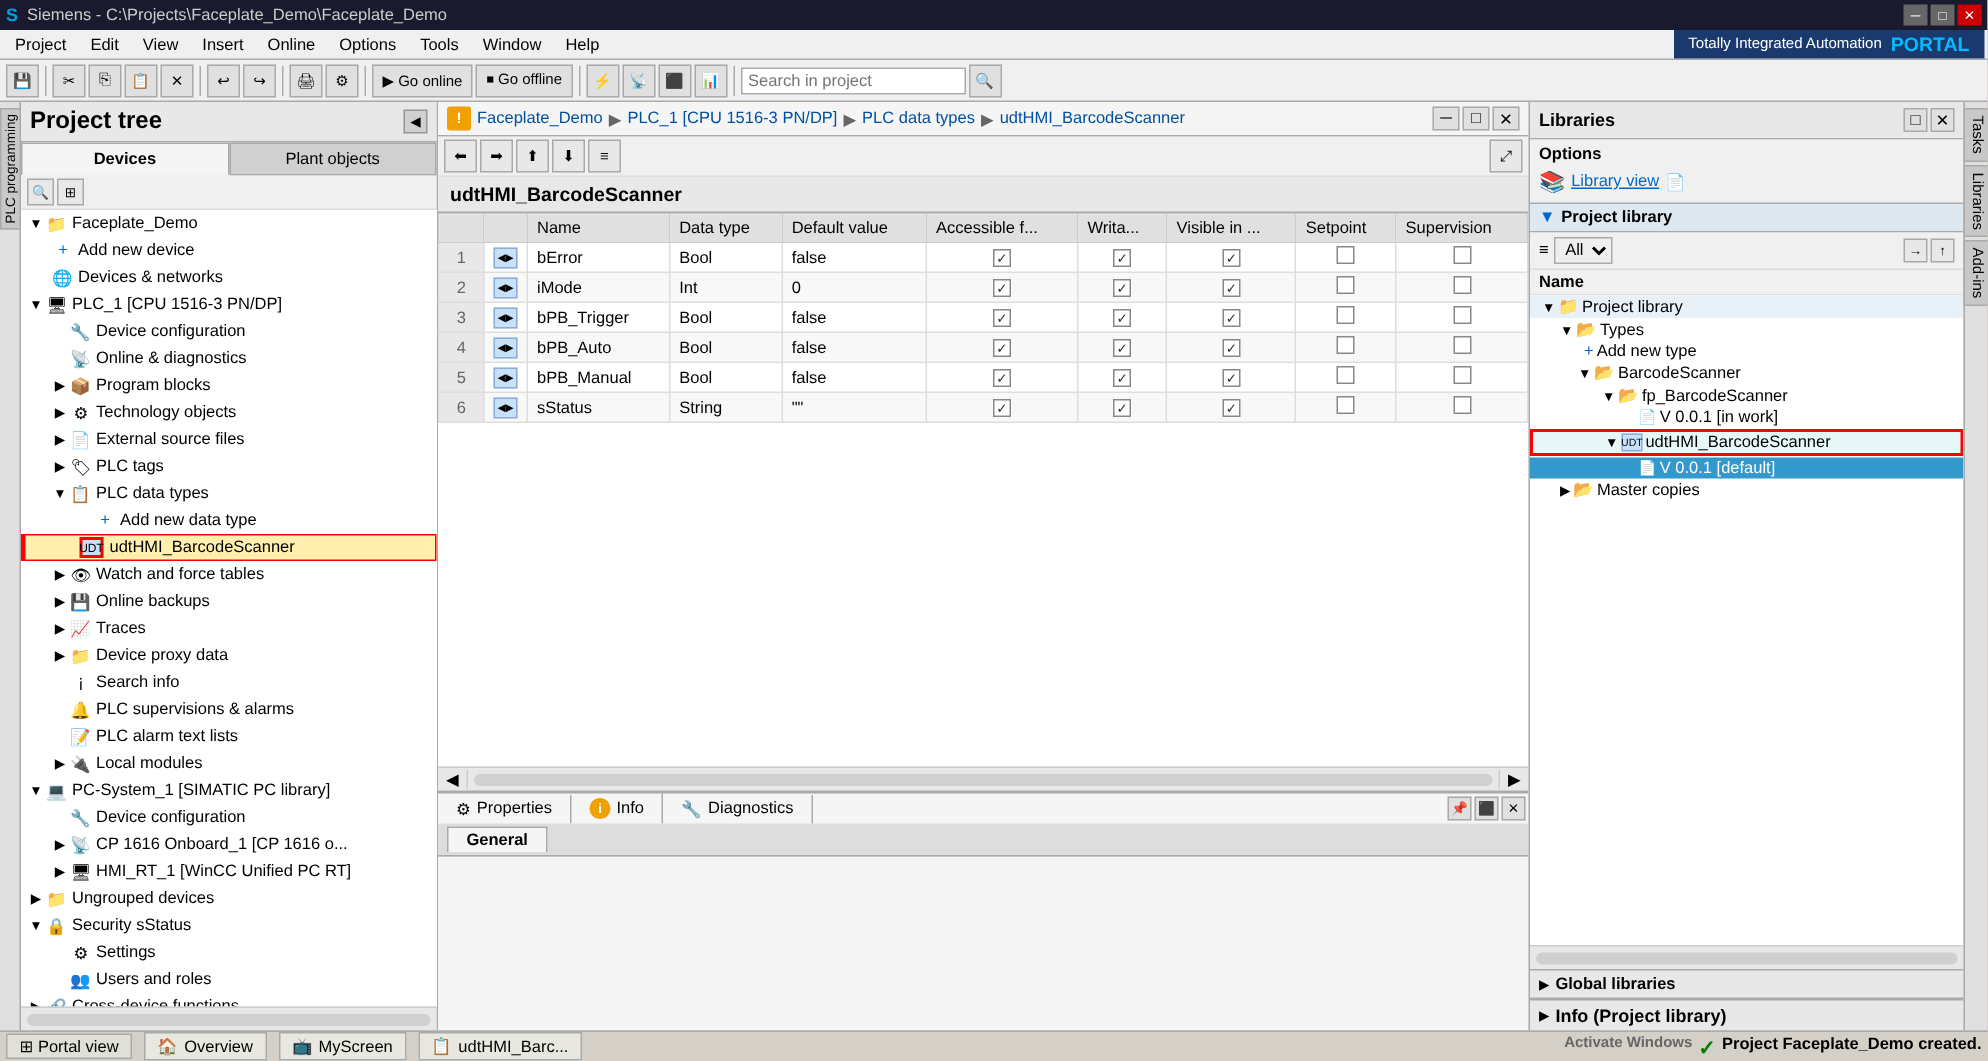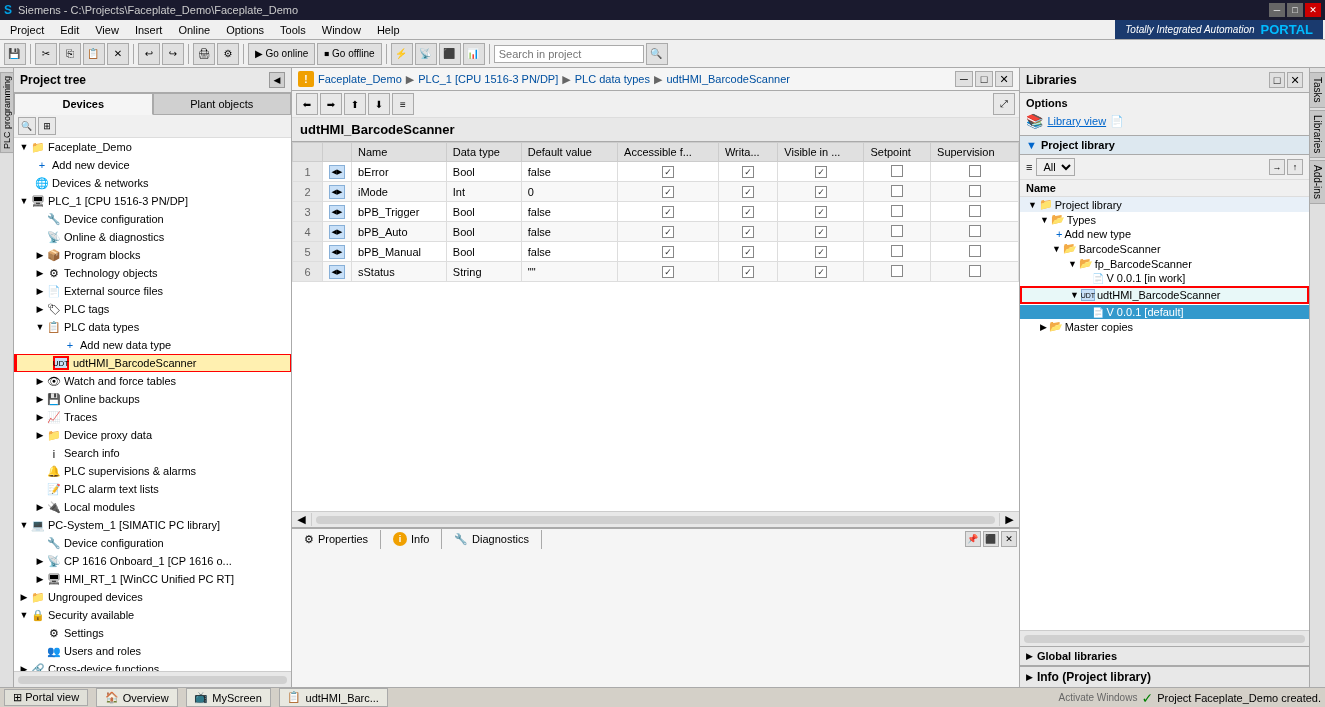--- a/index.html
+++ b/index.html
@@ -23,21 +23,21 @@
     .toolbar-btn { width: 22px; height: 22px; background: #e0e0e0; border: 1px solid #aaa; display: flex; align-items: center; justify-content: center; cursor: pointer; font-size: 10px; }
     .toolbar-separator { width: 1px; height: 20px; background: #aaa; margin: 0 2px; }
     .toolbar-search { border: 1px solid #aaa; padding: 2px 4px; width: 150px; font-size: 11px; }
 
     
     .main-layout { display: flex; height: calc(707px - 20px - 20px - 28px); }
 
     
     .left-panel { width: 280px; background: #f5f5f5; border-right: 1px solid #aaa; display: flex; flex-direction: column; }
     .panel-header { display: flex; align-items: center; justify-content: space-between; background: #e8e8e8; border-bottom: 1px solid #aaa; padding: 4px 6px; }
-    .panel-title { font-weight: bold; font-size: 12px; }
+    .panel-title { font-weight: bold; font-size: 16px; }
     .panel-controls { display: flex; gap: 2px; }
     .panel-btn { width: 16px; height: 16px; background: #d0d0d0; border: 1px solid #999; display: flex; align-items: center; justify-content: center; cursor: pointer; font-size: 9px; }
 
     .tab-row { display: flex; background: #ddd; }
     .tab-btn { flex: 1; padding: 4px 8px; text-align: center; cursor: pointer; border: 1px solid #aaa; font-size: 11px; background: #d0d0d0; }
     .tab-btn.active { background: #f5f5f5; border-bottom-color: #f5f5f5; font-weight: bold; }
 
     .tree-toolbar { display: flex; align-items: center; background: #f0f0f0; border-bottom: 1px solid #ddd; padding: 2px 4px; gap: 2px; }
     .tree-btn { width: 18px; height: 18px; border: 1px solid #aaa; background: #e8e8e8; display: flex; align-items: center; justify-content: center; cursor: pointer; font-size: 9px; }
 
@@ -116,21 +116,21 @@
     .lib-label { font-size: 11px; }
 
     
     .right-vertical { width: 16px; background: #e0e0e0; border-left: 1px solid #aaa; display: flex; flex-direction: column; align-items: center; padding-top: 4px; gap: 2px; }
     .right-vertical-label { writing-mode: vertical-lr; font-size: 10px; padding: 4px 2px; background: #c8c8c8; border: 1px solid #aaa; cursor: pointer; white-space: nowrap; }
 
     
     .status-bar { display: flex; align-items: center; background: #d4d0c8; border-top: 1px solid #aaa; height: 20px; padding: 0 4px; gap: 8px; font-size: 11px; }
     .status-btn { padding: 1px 8px; background: #e0e0d8; border: 1px solid #aaa; cursor: pointer; font-size: 11px; }
     .status-tab { display: flex; align-items: center; gap: 4px; padding: 2px 8px; background: #e8e8e0; border: 1px solid #aaa; cursor: pointer; font-size: 11px; }
-    .status-right { margin-left: auto; display: flex; align-items: center; gap: 4px; }
+    .status-right { margin-left: auto; display: flex; align-items: flex-start; gap: 4px; font-weight: bold; }
 
     
     .global-libs { border-top: 1px solid #aaa; background: #e8e8e8; }
     .global-libs-header { display: flex; align-items: center; padding: 3px 6px; cursor: pointer; }
     .global-libs-title { font-size: 11px; font-weight: bold; }
     .info-lib-header { display: flex; align-items: center; padding: 3px 6px; cursor: pointer; border-top: 1px solid #aaa; }
 
     .warn-icon { width: 16px; height: 16px; background: #f0a000; display: inline-flex; align-items: center; justify-content: center; border-radius: 2px; color: white; font-weight: bold; font-size: 10px; }
   </style>
 </head>
@@ -154,21 +154,21 @@
     <span class="menu-item">Project</span>
     <span class="menu-item">Edit</span>
     <span class="menu-item">View</span>
     <span class="menu-item">Insert</span>
     <span class="menu-item">Online</span>
     <span class="menu-item">Options</span>
     <span class="menu-item">Tools</span>
     <span class="menu-item">Window</span>
     <span class="menu-item">Help</span>
     <div style="margin-left:auto; background:#1a3a6e; color:white; padding:2px 10px; font-size:11px; display:flex; align-items:center; gap:6px;">
-      <span style="font-size:10px;font-style:italic;">Totally Integrated Automation</span>
+      <span style="font-size:10px;">Totally Integrated Automation</span>
       <span style="font-weight:bold; font-size:13px; color:#00bbff;">PORTAL</span>
     </div>
   </div>
 
   <div class="toolbar">
     <div class="toolbar-btn" title="Save project">💾</div>
     <div class="toolbar-separator"></div>
     <div class="toolbar-btn">✂</div>
     <div class="toolbar-btn">⎘</div>
     <div class="toolbar-btn">📋</div>
@@ -358,21 +358,21 @@
         <div class="tree-item">
           <span class="tree-indent" style="width:4px;"></span>
           <span class="tree-toggle">▶</span>
           <span class="tree-icon">📁</span>
           <span class="tree-label">Ungrouped devices</span>
         </div>
         <div class="tree-item">
           <span class="tree-indent" style="width:4px;"></span>
           <span class="tree-toggle">▼</span>
           <span class="tree-icon">🔒</span>
-          <span class="tree-label">Security available</span>
+          <span class="tree-label">Security sStatus</span>
         </div>
         <div class="tree-item">
           <span class="tree-indent" style="width:32px;"></span>
           <span class="tree-icon">⚙</span>
           <span class="tree-label">Settings</span>
         </div>
         <div class="tree-item">
           <span class="tree-indent" style="width:32px;"></span>
           <span class="tree-icon">👥</span>
           <span class="tree-label">Users and roles</span>
@@ -537,20 +537,25 @@
             <div class="bottom-tab" style="display:flex; align-items:center; gap:4px;">
               <span>🔧</span>
               <span>Diagnostics</span>
             </div>
             <div style="margin-left:auto; display:flex; gap:2px; padding:2px;">
               <div style="width:16px; height:16px; border:1px solid #aaa; background:#e0e0e0; display:flex; align-items:center; justify-content:center; cursor:pointer; font-size:9px;">📌</div>
               <div style="width:16px; height:16px; border:1px solid #aaa; background:#e0e0e0; display:flex; align-items:center; justify-content:center; cursor:pointer; font-size:9px;">⬛</div>
               <div style="width:16px; height:16px; border:1px solid #aaa; background:#e0e0e0; display:flex; align-items:center; justify-content:center; cursor:pointer; font-size:9px;">✕</div>
             </div>
           </div>
+          <div style="background:#ddd; padding:2px 6px; border-bottom:1px solid #aaa;">
+            <div class="bottom-tab active" style="display:inline-block; padding:2px 12px; background:#f5f5f5; border:1px solid #aaa; border-bottom:none; font-weight:bold;">
+              <span>General</span>
+            </div>
+          </div>
         </div>
       </div>
     </div>
 
     <div class="right-panel">
       <div class="right-panel-header">
         <span class="right-panel-title">Libraries</span>
         <div style="display:flex; gap:2px;">
           <div style="width:16px; height:16px; border:1px solid #aaa; background:#e0e0e0; display:flex; align-items:center; justify-content:center; cursor:pointer;">□</div>
           <div style="width:16px; height:16px; border:1px solid #aaa; background:#e0e0e0; display:flex; align-items:center; justify-content:center; cursor:pointer;">✕</div>

